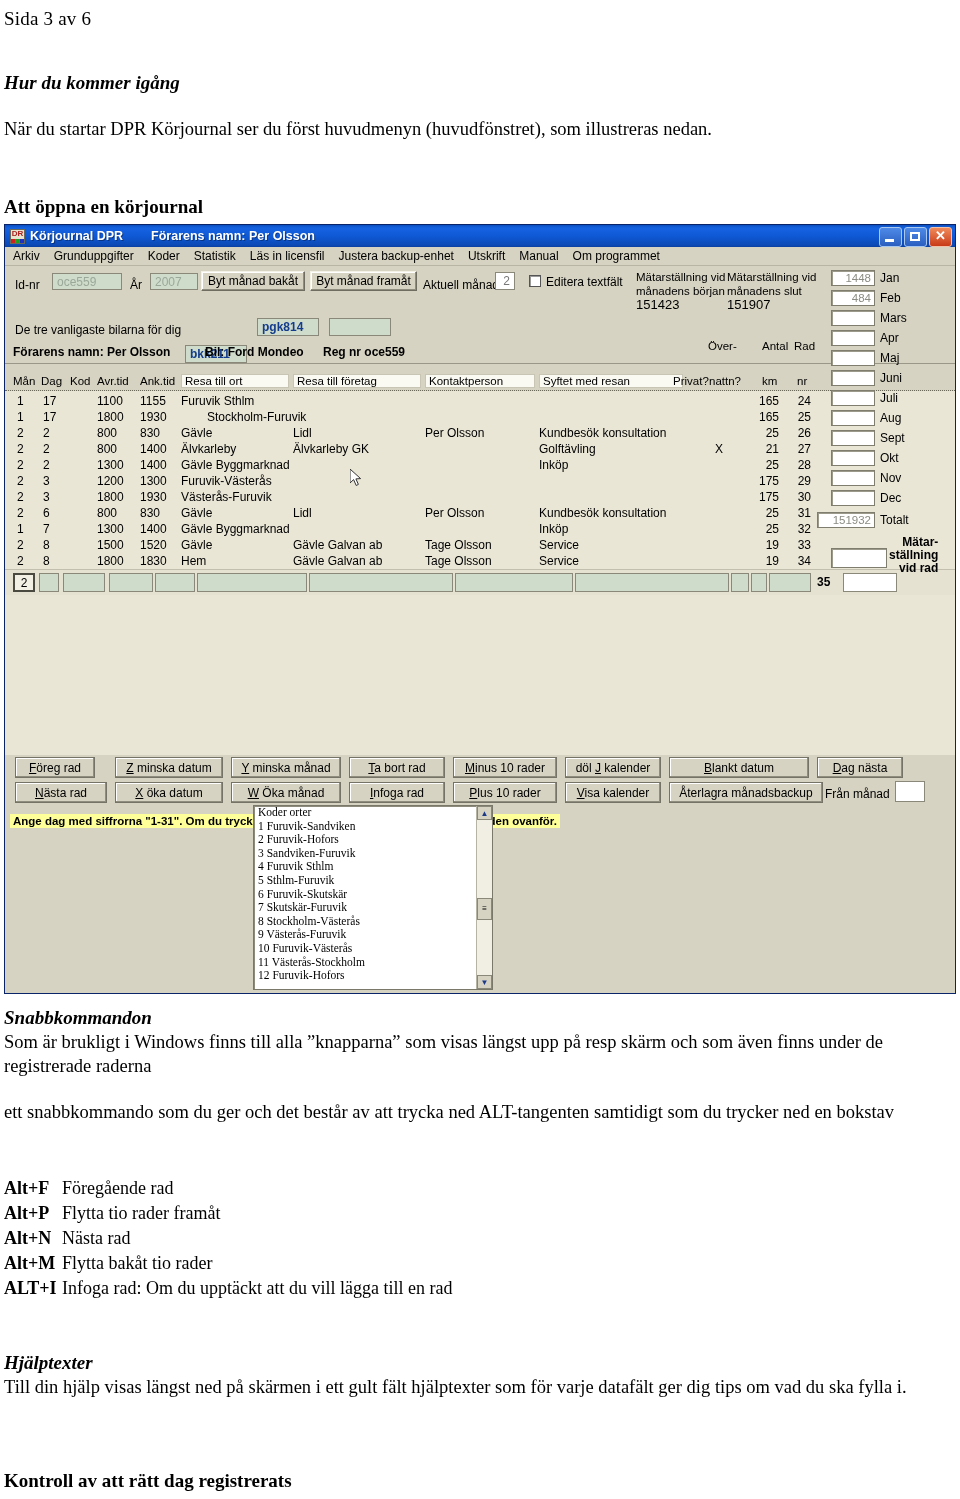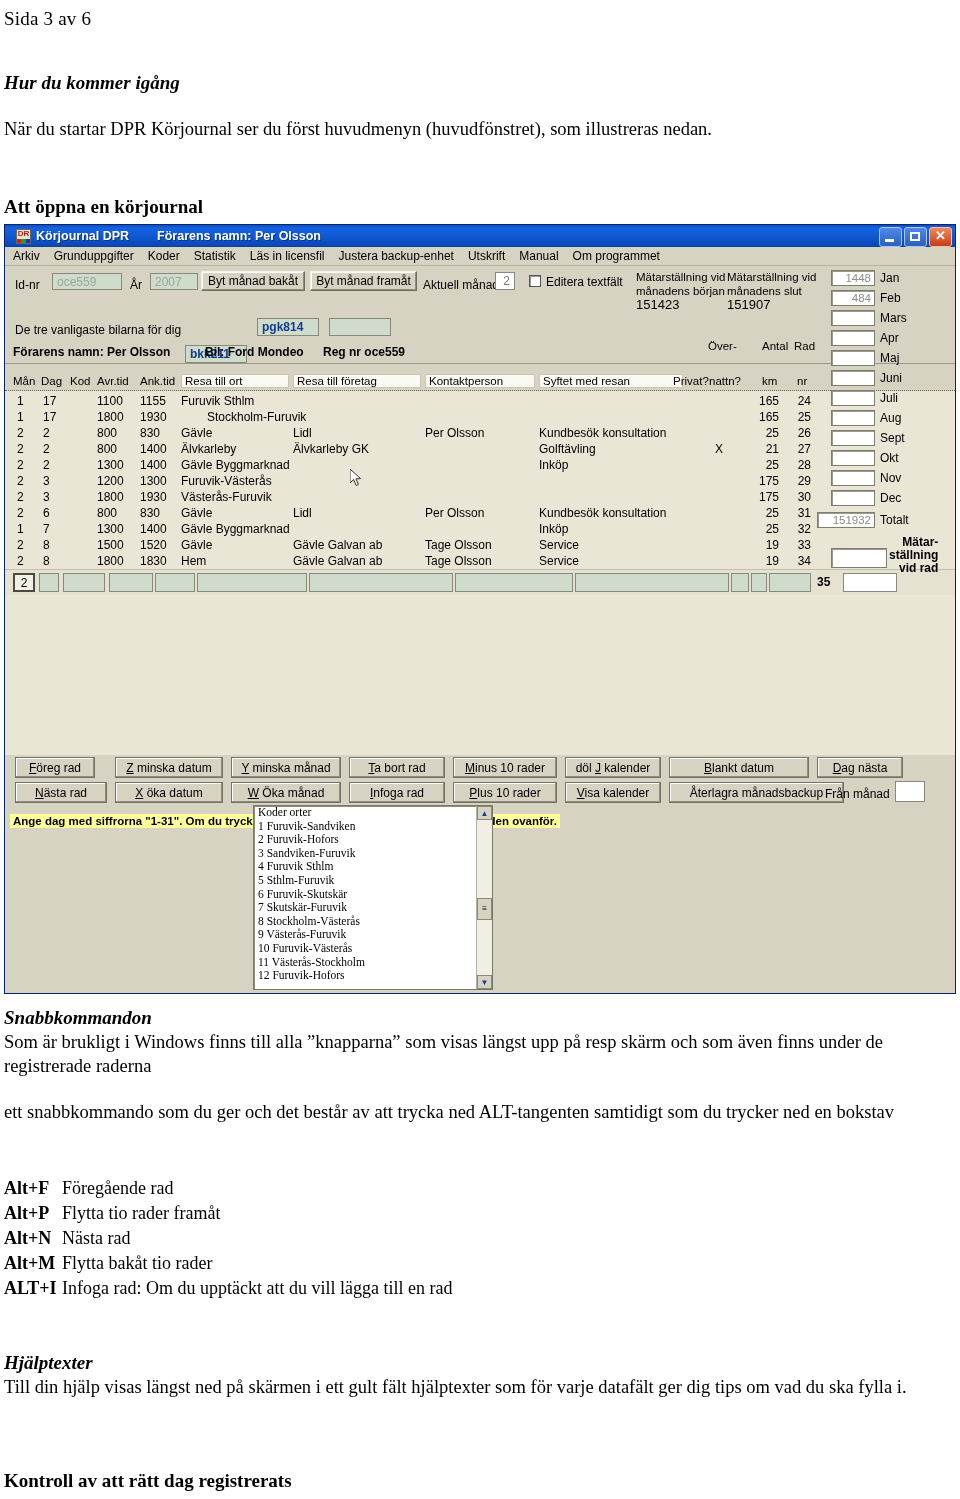--- a/index.html
+++ b/index.html
@@ -57,21 +57,21 @@
     font-family: "Liberation Sans", "DejaVu Sans", sans-serif;
     overflow: hidden;
   }
 
   
   .titlebar {
     height: 22px;
     background: linear-gradient(to bottom, #0a4fc0 0%, #1562e0 14%, #0f59d6 50%, #0b49b5 92%, #0a3f9e 100%);
     display: flex;
     align-items: center;
-    padding: 0 2px 0 11px;
+    padding: 0 2px 0 5px;
     box-sizing: border-box;
     position: relative;
   }
   .app-icon {
     width: 15px; height: 15px;
     margin-right: 5px;
     background: #e8e4d0;
     border: 1px solid #6a6a5a;
     display: flex; flex-direction: column;
     box-sizing: border-box;
@@ -755,21 +755,21 @@
       </div>
     <div class="cmdbtn" style="left:344px; top:27px; width:96px;">
         <span><u>I</u>nfoga rad</span>
       </div>
     <div class="cmdbtn" style="left:448px; top:27px; width:104px;">
         <span><u>P</u>lus 10 rader</span>
       </div>
     <div class="cmdbtn" style="left:560px; top:27px; width:96px;">
         <span><u>V</u>isa kalender</span>
       </div>
-    <div class="cmdbtn" style="left:664px; top:27px; width:175px;text-align:right;">Återlagra månadsbackup</div>
+    <div class="cmdbtn" style="left:664px; top:27px; width:154px;text-align:right;">Återlagra månadsbackup</div>
     <div class="lbl" style="left:820px; top:32px;">Från månad</div>
     <div class="fld white" style="left:890px; top:26px; width:30px; height:21px;"></div>
   </div>
 
   <div class="hintbar">
     <span class="hint-inner">Ange dag med siffrorna "1-31". Om du trycker ENTER upprepas samma datum som i raden ovanför.</span>
   </div>
 
 
   <div class="listbox" style="left:248px; top:580px; width:240px; height:185px;">

